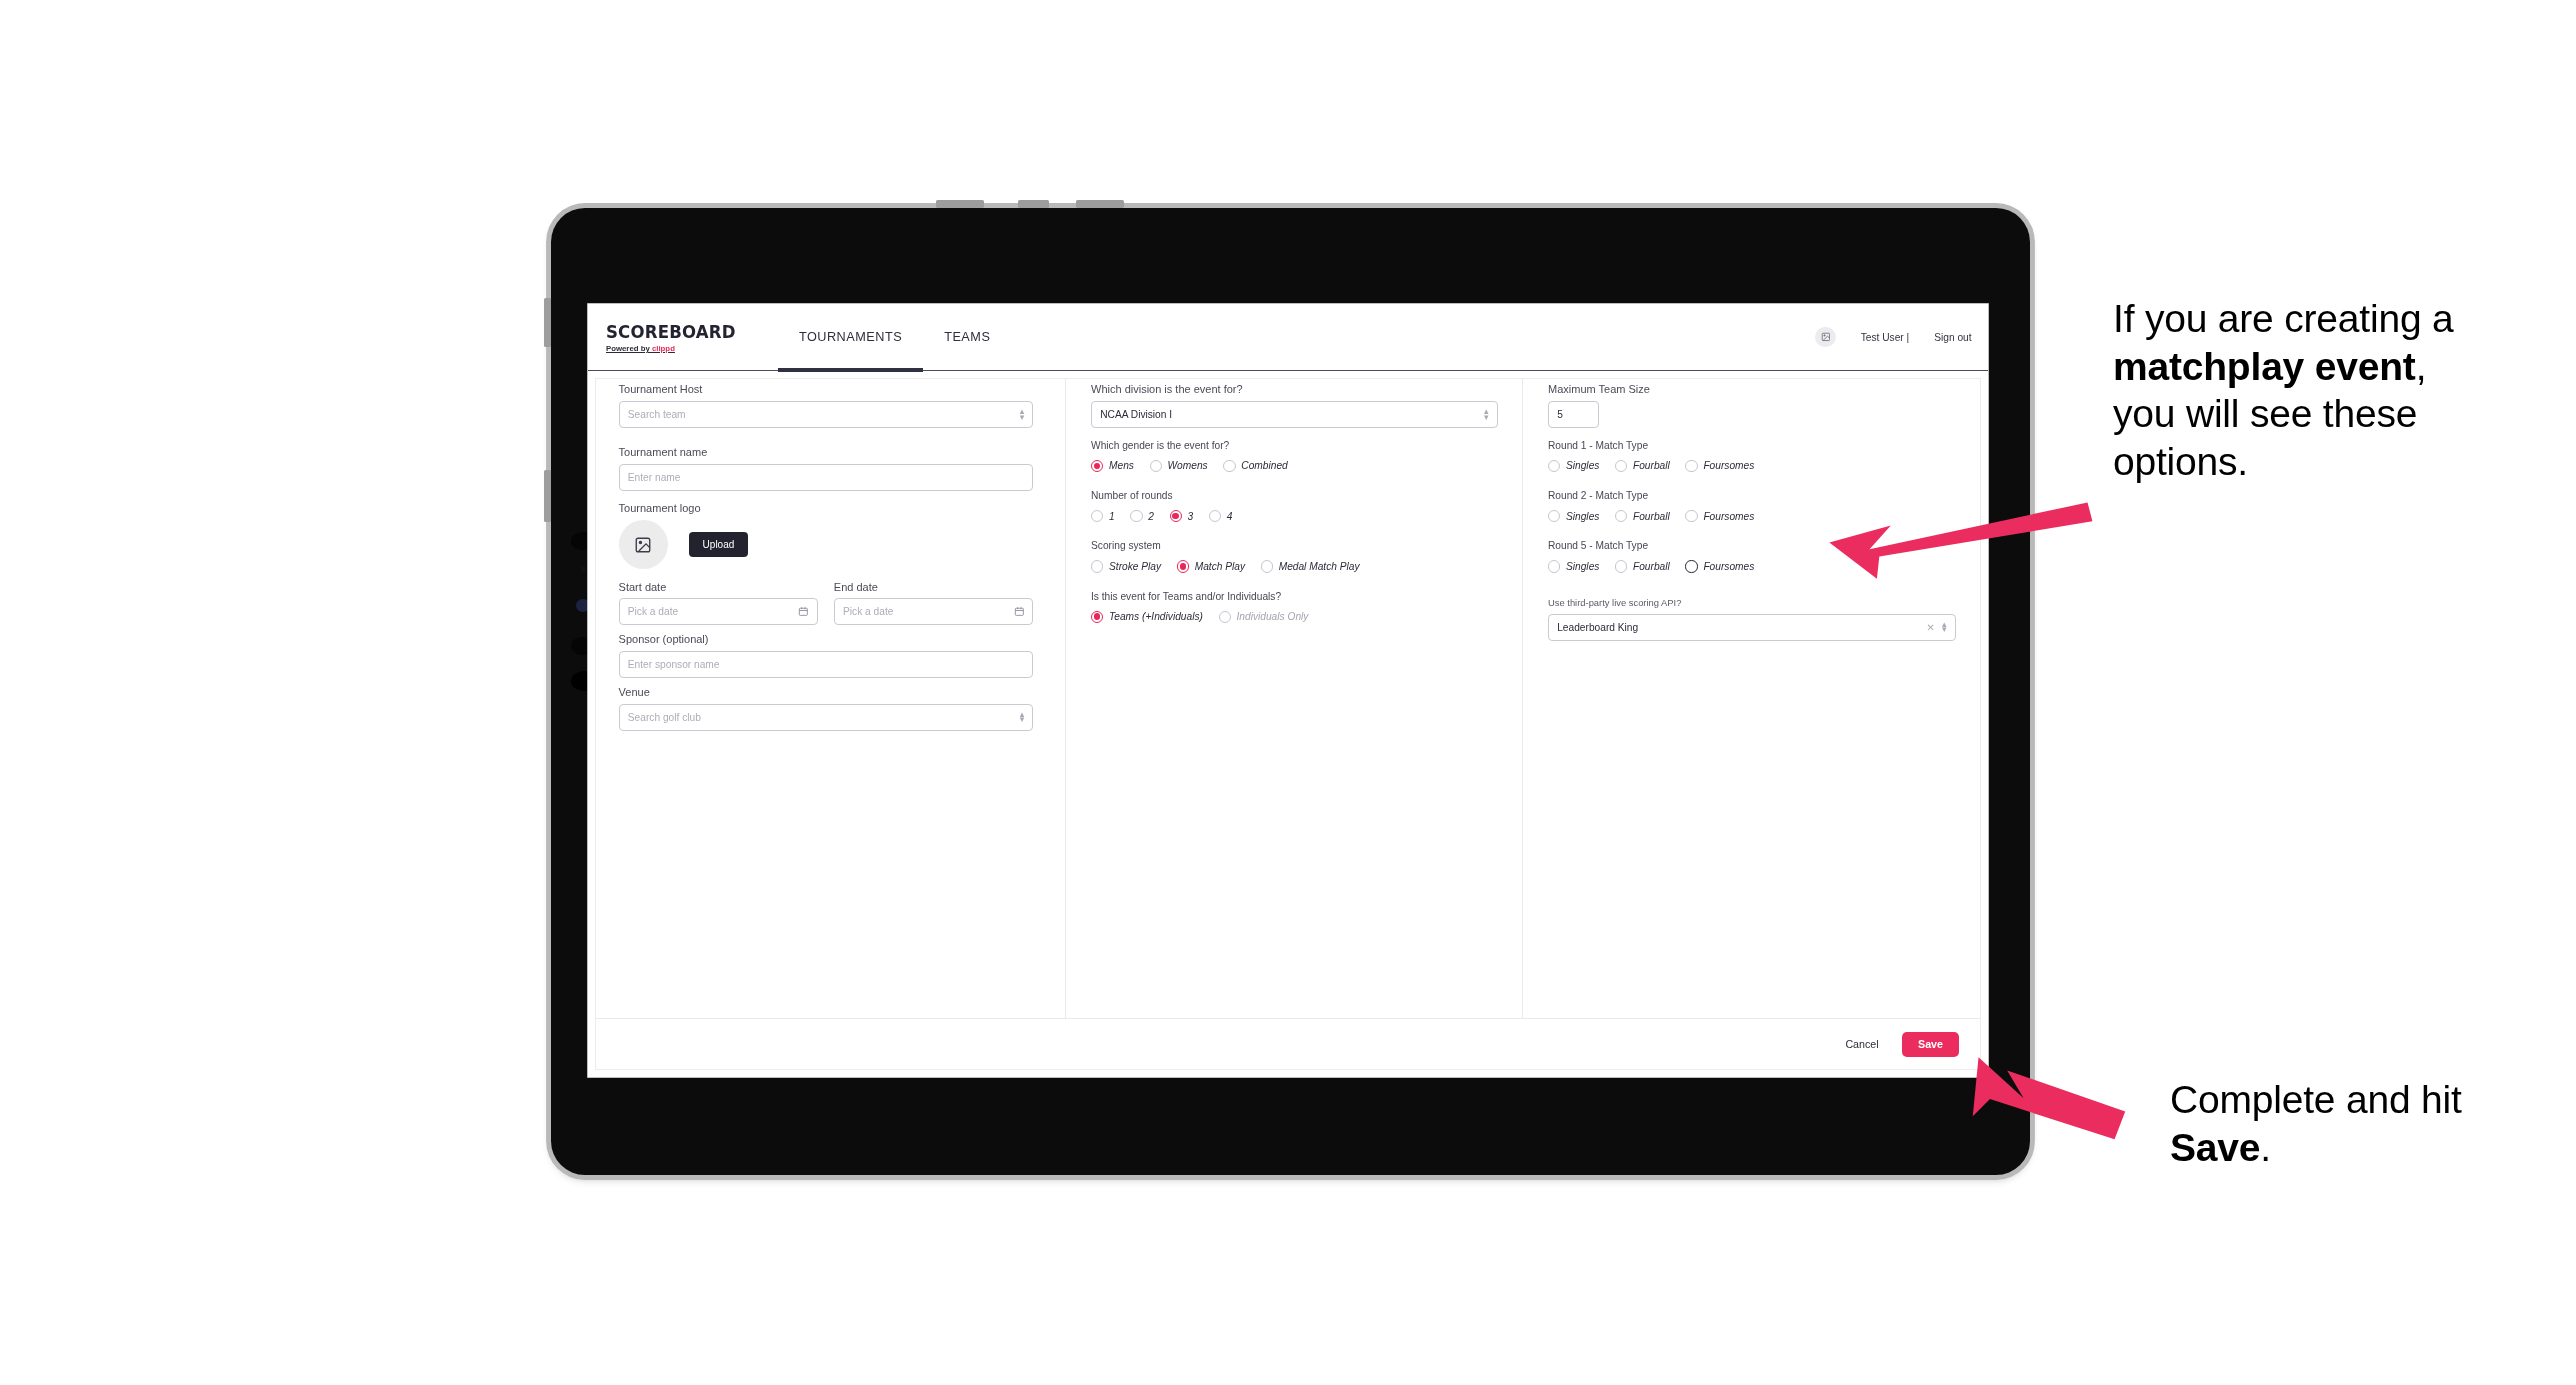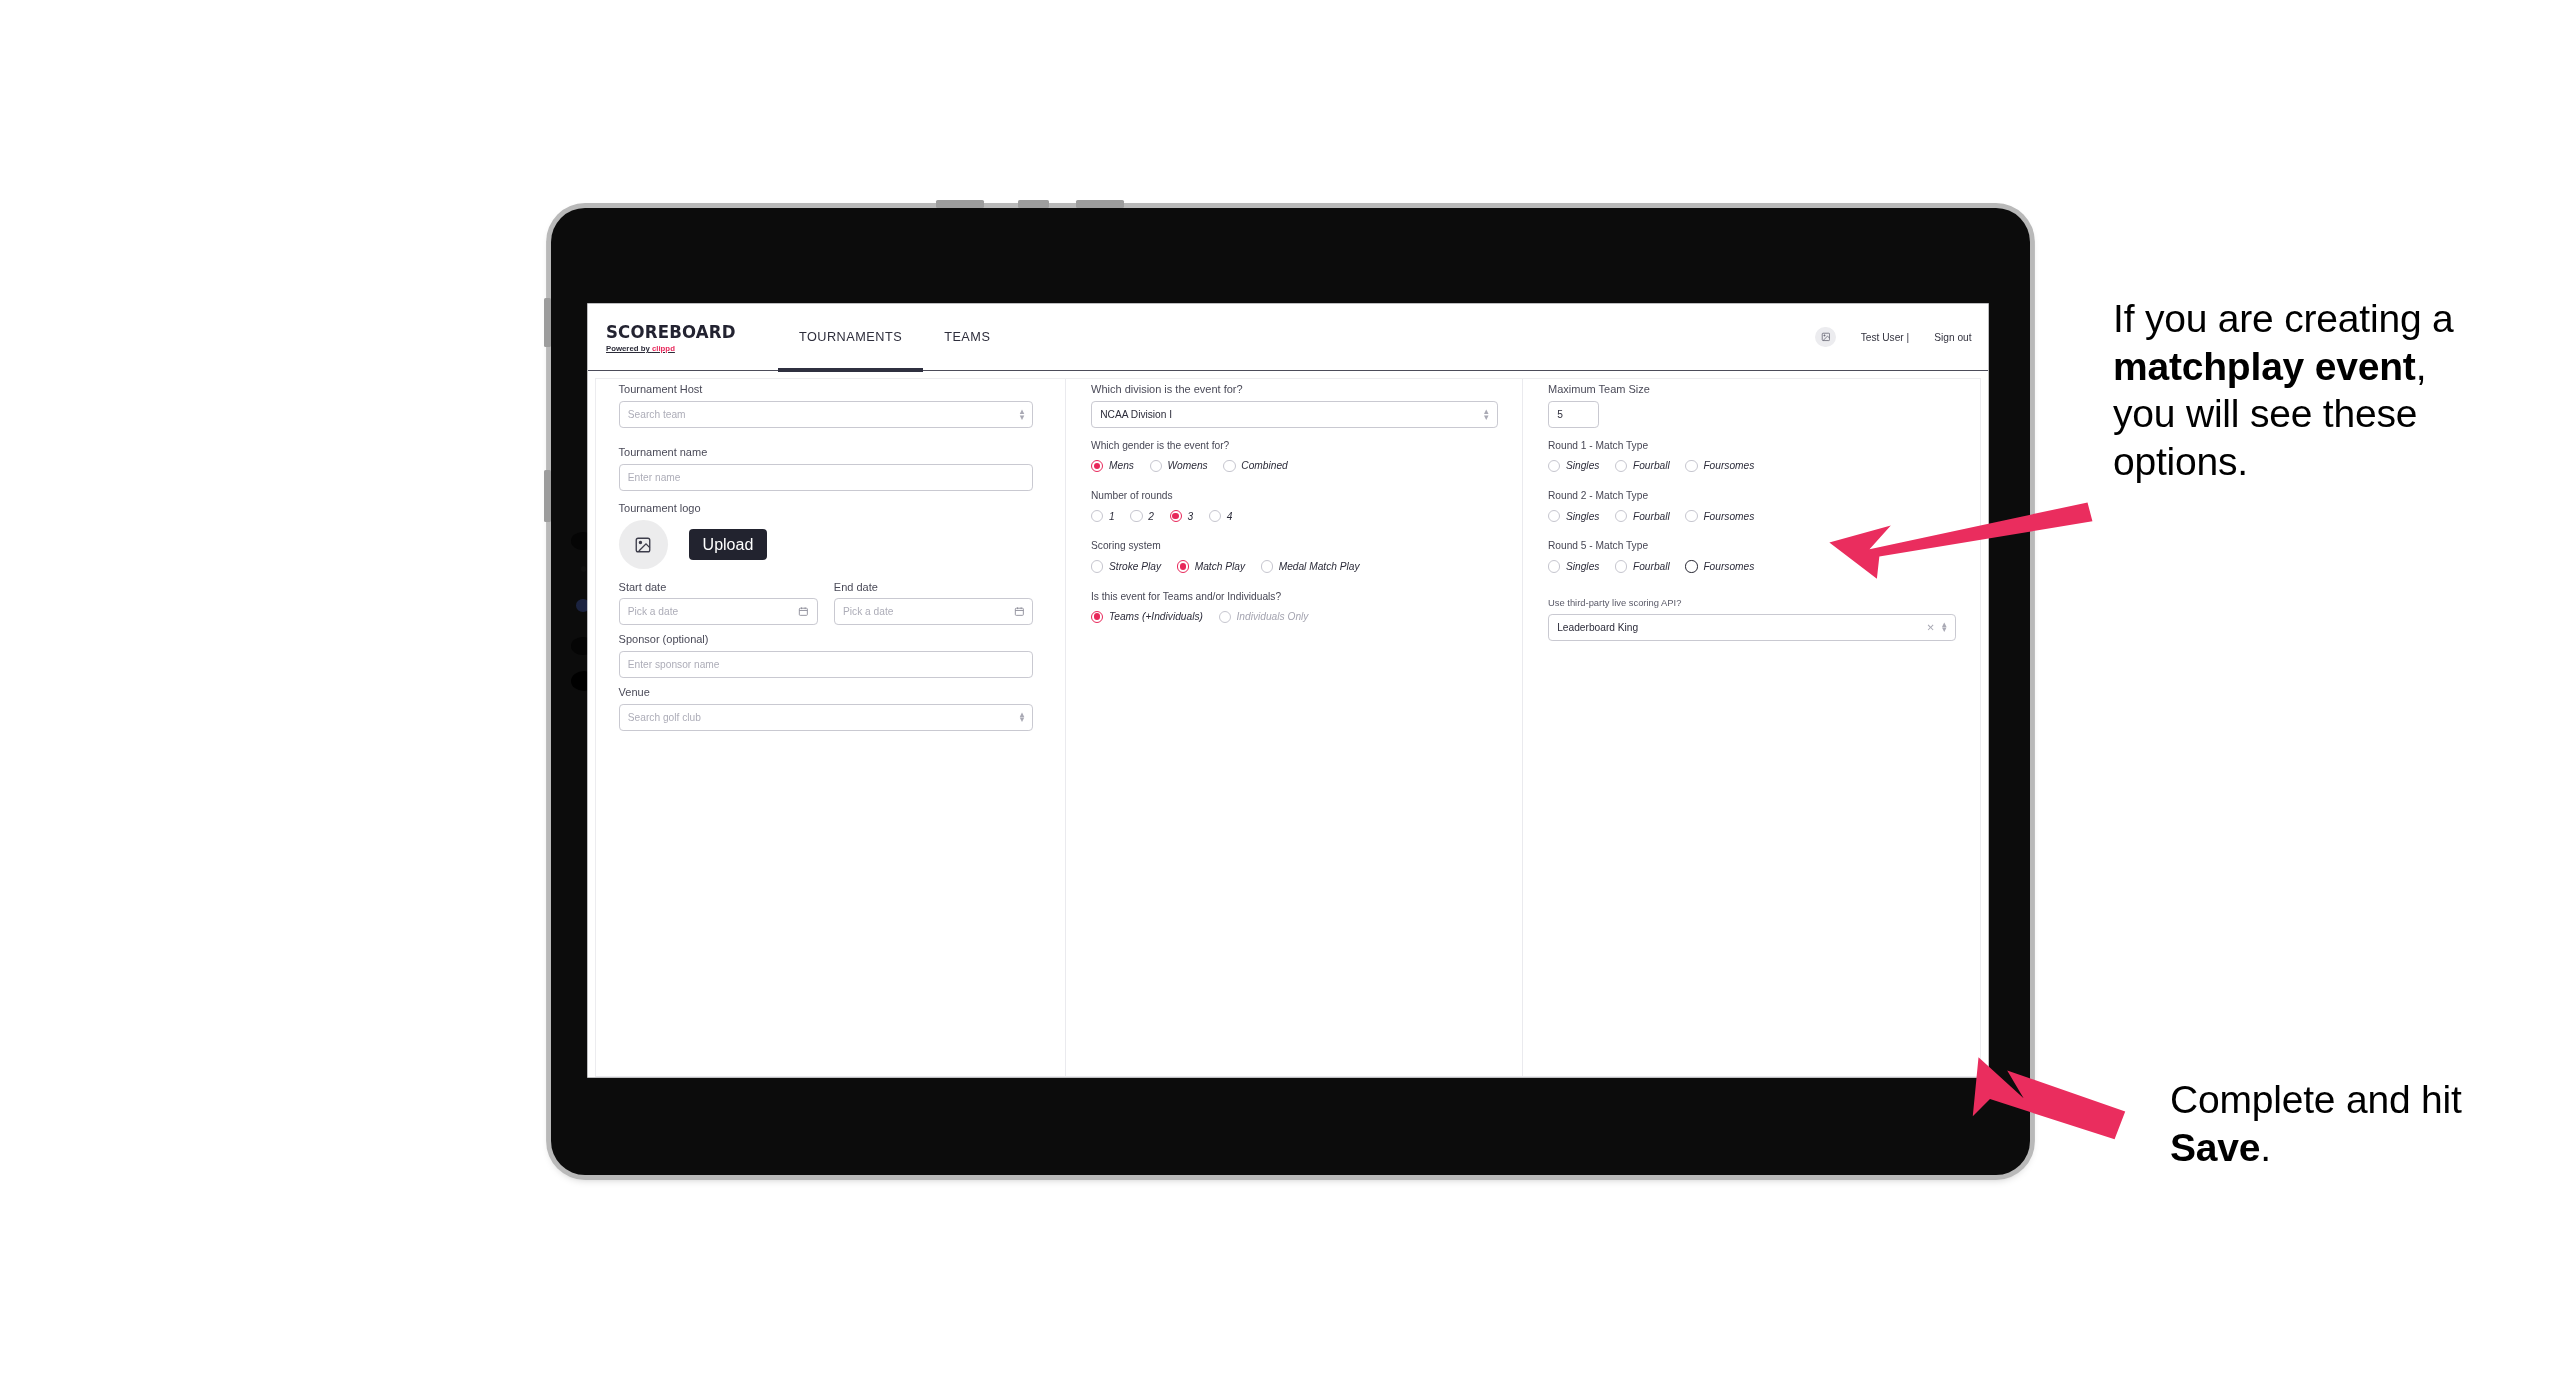--- a/index.html
+++ b/index.html
@@ -135,21 +135,21 @@
 
   .stepper { display: inline-flex; flex-direction: column; line-height: .62; font-size: 9px; color: #a9a9b4; }
 
   
   .logo-row { display: flex; align-items: center; gap: 21px; }
   .logo-circle {
     width: 49px; height: 49px; border-radius: 50%;
     background: #ececed; display: flex; align-items: center; justify-content: center;
   }
   .upload-btn {
-    background: #22232f; color: #fff; font-size: 16px;
+    background: #22232f; color: #fff; font-size: 10px;
     padding: 6.6px 14px; border-radius: 4.1px; cursor: pointer;
   }
   .dates-row { display: flex; gap: 15.6px; }
   .dates-row > div { flex: 1; }
 
   
   .radio-row { display: flex; align-items: center; gap: 15.6px; flex-wrap: wrap; }
   .radio { display: flex; align-items: center; gap: 5.7px; cursor: pointer; font-style: italic; }
   .radio .dot {
     width: 12.3px; height: 12.3px; border-radius: 50%;
@@ -477,20 +477,24 @@
           <span class="val">Leaderboard King</span>
           <span class="tail">
             <span style="font-size:9.8px;">✕</span>
             <span class="stepper">▴<br>▾</span>
           </span>
         </div>
       </div>
     </div>
   </div>
 
+  <div id="footer">
+    <div id="cancel-btn">Cancel</div>
+    <div id="save-btn">Save</div>
+  </div>
 </div>
 
 <div class="anno" id="anno-top">
   <span>If you are creating a </span><b>matchplay event</b><span>, you will see these options.</span>
 </div>
 
 <div class="anno" id="anno-bottom">
   <span>Complete and hit </span><b>Save</b><span>.</span>
 </div>
 

